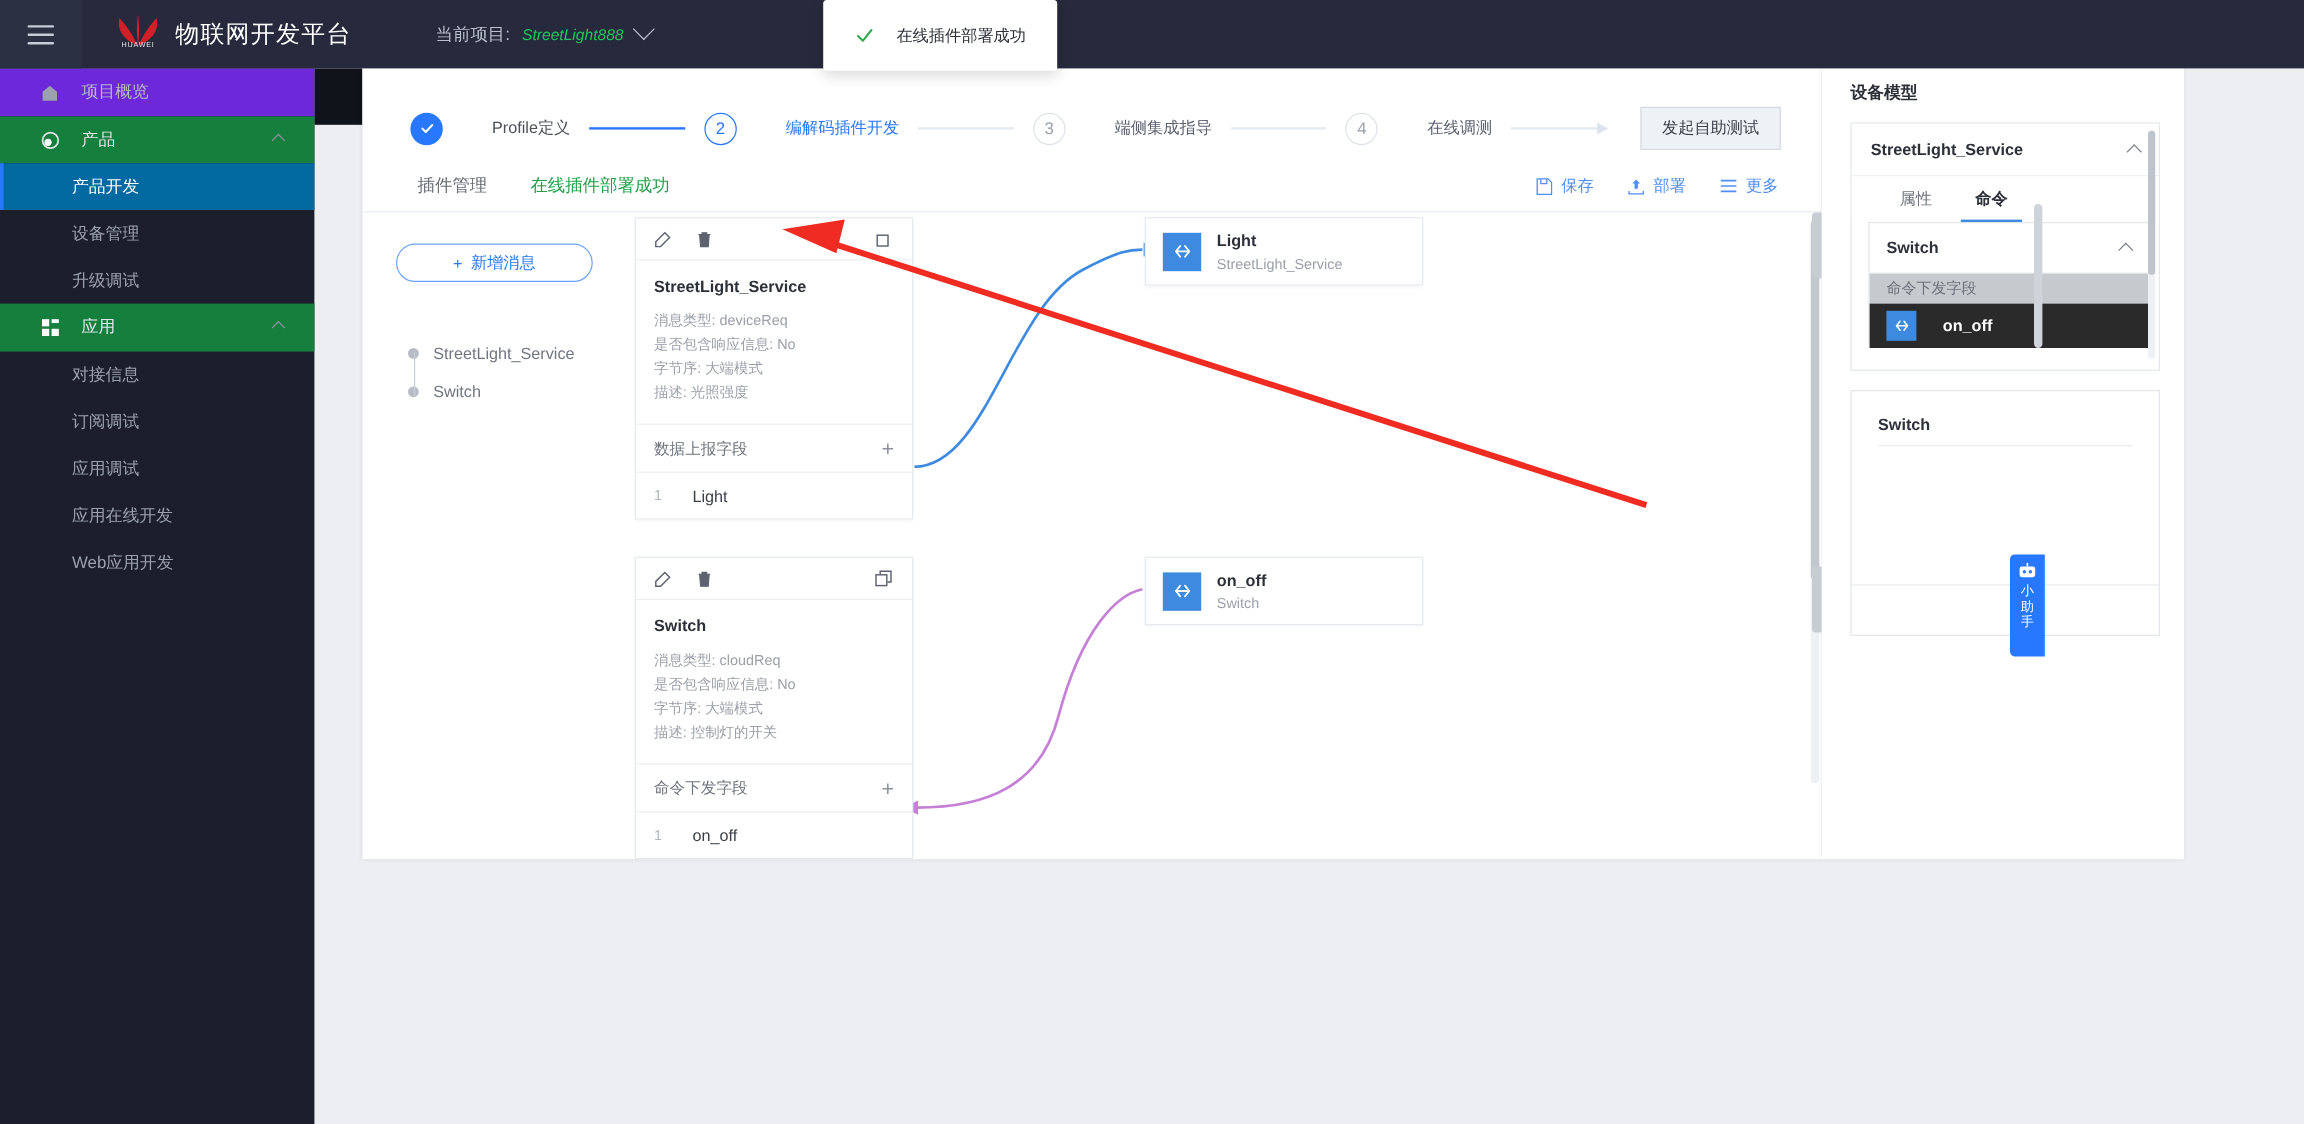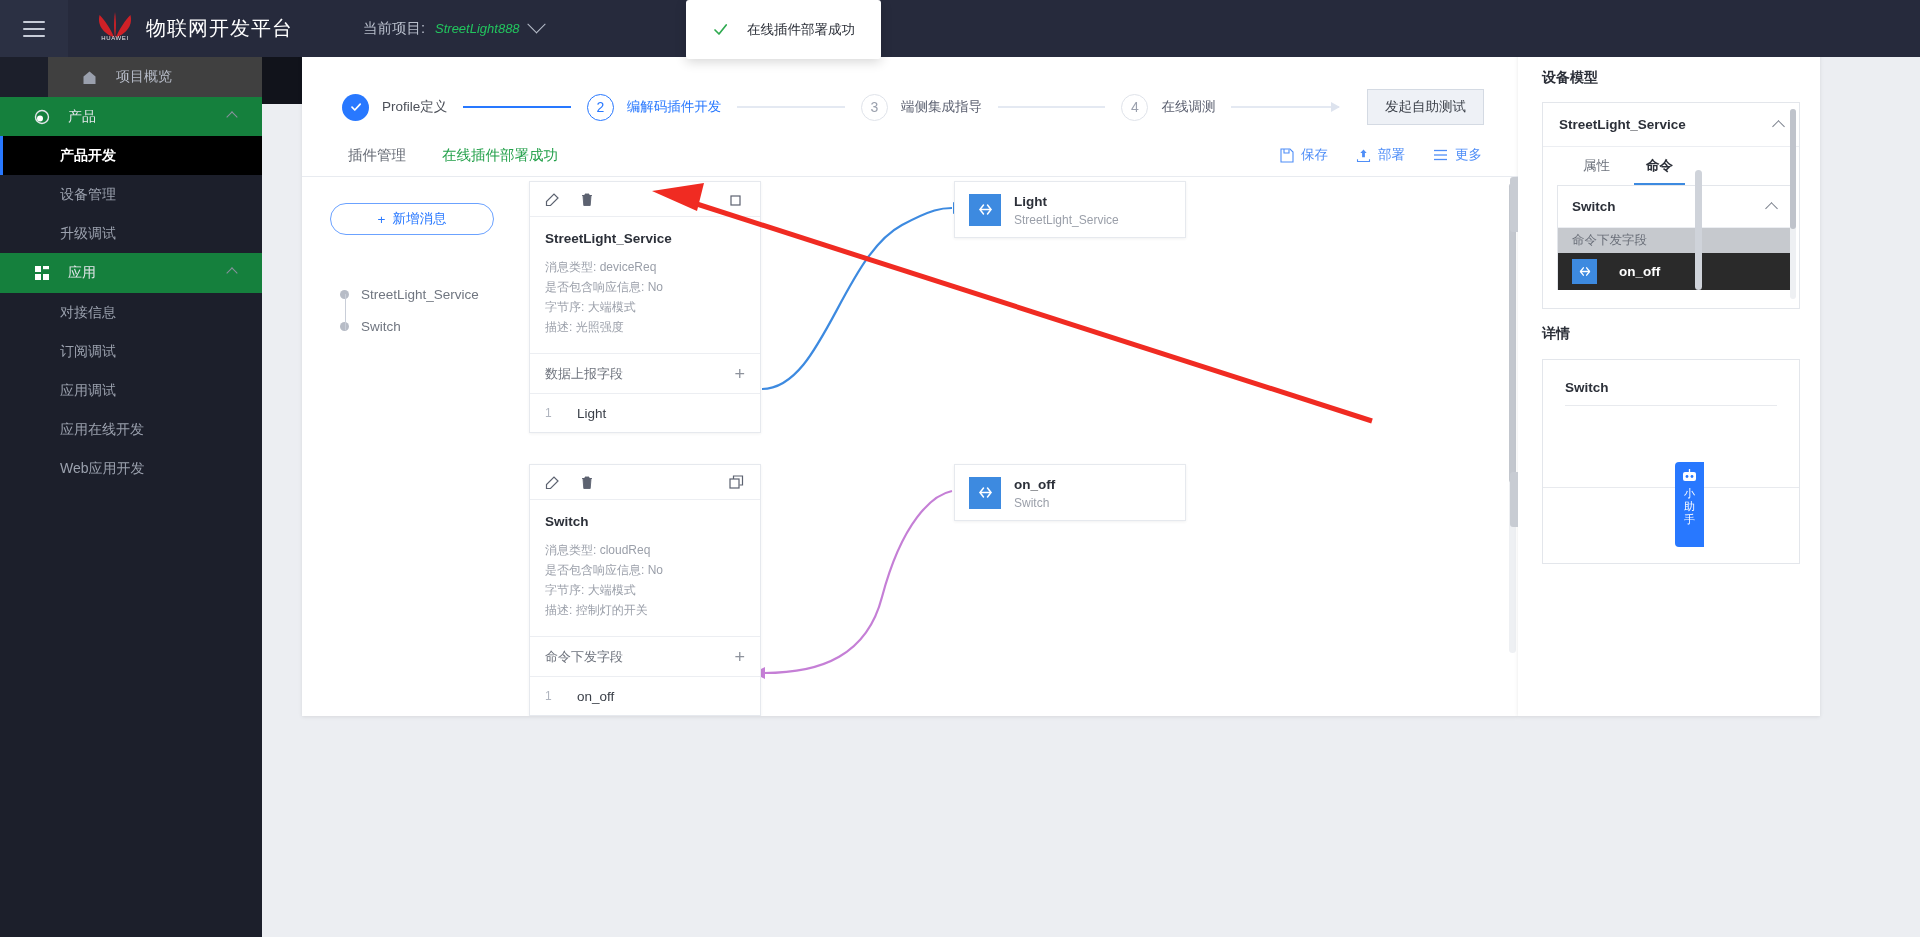--- a/index.html
+++ b/index.html
@@ -38,45 +38,45 @@
   .red-dot { position: absolute; top: -3px; right: 10px; width: 9px; height: 9px; border-radius: 50%; background: #e93b3b; }
   .tb-en { font-size: 14.5px; color: #b9bfcc; padding: 0 20px; cursor: pointer; }
   .avatar-ico { padding-left: 14px; padding-right: 4px; cursor: pointer; display:flex; }
 
   
   .sidebar {
     position: absolute; top: 57px; left: 0; width: 262px; height: 880px;
     background: #1c1f2b; z-index: 30;
   }
   .side-item { height: 39px; display: flex; align-items: center; padding-left: 34px; cursor: pointer; position: relative; }
-  .side-item.top-level { background: #404040; margin-left: 48px; }
+  .side-item.top-level { background: #6d28d9; }
   .side-item.group { background: #15803d; }
   .side-ico { width: 20px; display: flex; align-items: center; justify-content: flex-start; margin-right: 14px; }
   .side-label { font-size: 14px; color: #b6bbc7; }
   .side-item.group .side-label { color: #e4e6eb; }
   .side-item.sub { padding-left: 60px; }
   .side-item.sub .side-label { color: #9ba1ae; }
-  .side-item.active { background: #000000; font-weight: bold; }
+  .side-item.active { background: #0369a1; }
   .side-item.active::before { content:""; position:absolute; left:0; top:0; width:3px; height:39px; background:#2878ff; }
   .side-item.active .side-label { color: #ffffff; }
   .caret { margin-left: auto; margin-right: 26px; width: 8px; height: 8px; border-left: 1.5px solid #8b90a0; border-top: 1.5px solid #8b90a0; transform: rotate(45deg); }
 
   
   .page-bg { position: absolute; top: 57px; left: 262px; width: 1658px; height: 880px; background: #eceef2; }
   .content-card {
     position: absolute; top: 47px; left: 302px; width: 1216px; height: 669px;
     background: #ffffff; box-shadow: 0 1px 4px rgba(0,0,0,.09);
   }
   .dark-strip { position: absolute; left: 262px; top: 57px; width: 40px; height: 47px; background: #11131b; }
   .gray-tab-behind { position:absolute; left: 1130px; top: 57px; width: 130px; height: 34px; background:#b8bdc6; border-radius: 0 0 4px 4px; }
   .gray-tab-behind span { display:block; text-align:center; font-size:13px; color:#4b505c; line-height:40px;}
 
   
   .steps { position: absolute; top: 34px; left: 40px; right: 34px; height: 52px; display: flex; align-items: center; }
-  .step { display: flex; align-items: center; }
+  .step { display: flex; align-items: center; gap: 28px; }
   .step-circle { width: 27px; height: 27px; border-radius: 50%; display: flex; align-items: center; justify-content: center; font-size: 14px; }
   .step-circle.done { background: #2878ff; color: #fff; }
   .step-circle.active { border: 1.5px solid #2878ff; color: #2878ff; background: #fff; }
   .step-circle.todo { border: 1.5px solid #dfe3ea; color: #9aa0ad; background: #fff; }
   .step-label { font-size: 13.5px; margin-left: 13px; color: #4c5059; white-space: nowrap; }
   .step-label.active { color: #2878ff; }
   .step-label.todo { color: #5b6070; }
   .step-line { height: 2px; flex: 1; margin: 0 16px; min-width: 60px; }
   .step-line.done { background: #2878ff; }
   .step-line.todo { background: #e4e9f2; }
@@ -518,21 +518,20 @@
           <span class="rp-cmd-name">on_off</span>
         </div>
       </div>
       <div class="rp-scroll">
           <i></i>
         </div>
     </div>
 
     <div class="panel-divider"></div>
 
-    <div class="rp-sect-title" style="padding-top:16px">详情</div>
     <div class="rp-box detail">
       <div class="detail-title">Switch</div>
       <div class="detail-rule"></div>
     </div>
   </div>
 
   <div class="toast">
     <svg width="17" height="17" viewBox="0 0 17 17">
       <path d="M3 9l4 4 7.2-9" fill="none" stroke="#2faa50" stroke-width="1.7" stroke-linecap="round" stroke-linejoin="round"></path>
     </svg>

